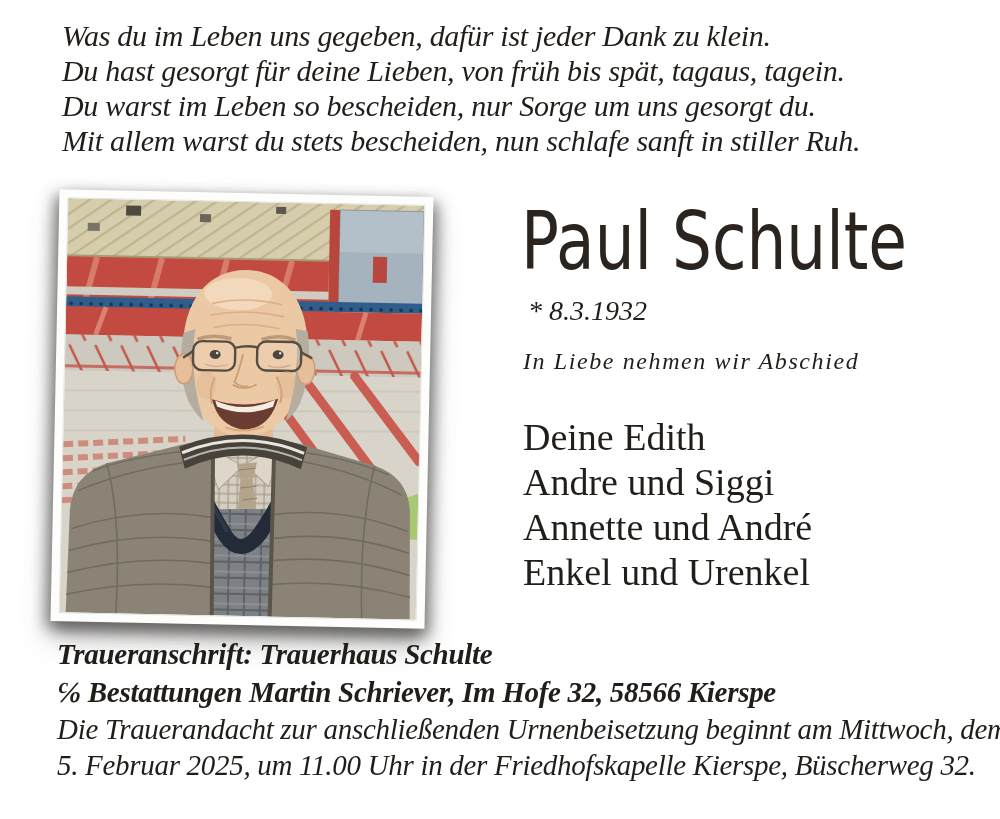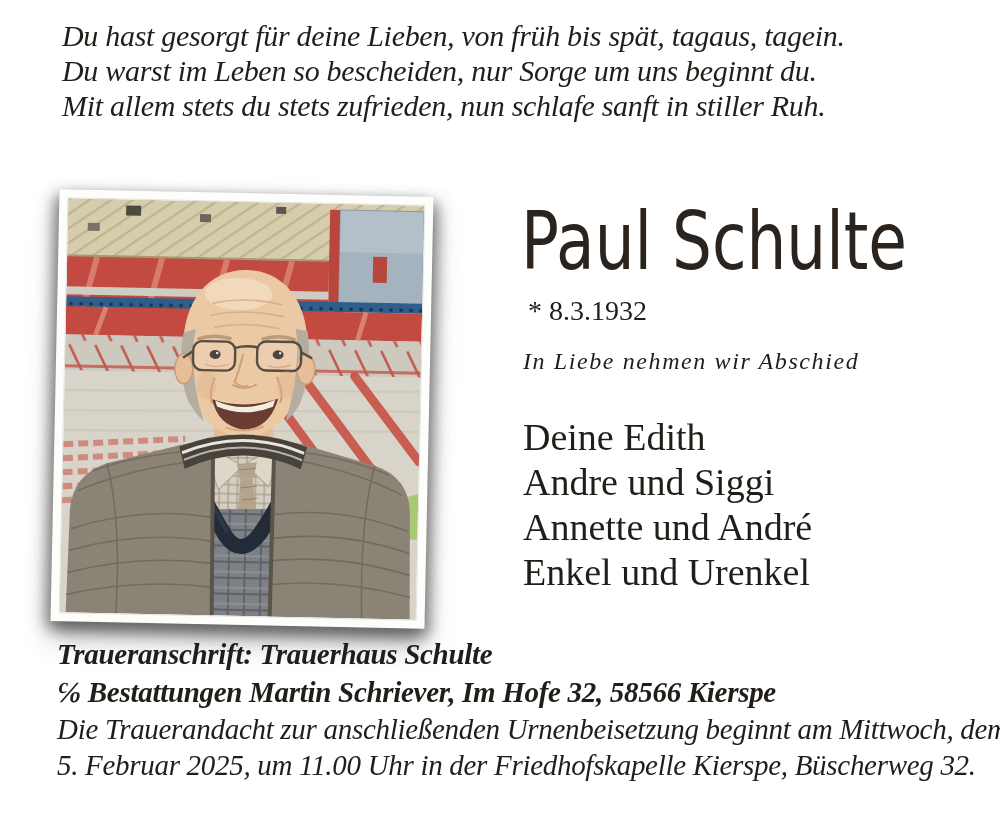--- a/index.html
+++ b/index.html
@@ -34,21 +34,21 @@
       0 16px 28px rgba(80,78,76,.35),
       -6px 6px 14px rgba(110,108,105,.40),
       6px 6px 14px rgba(110,108,105,.40);
   }
   .photo svg{display:block;outline:1px solid #e6e4df;}
   
   .name-svg{left:518px; top:203px;}
   .dates{
     left:528px; top:295px; width:380px;
     display:flex; justify-content:space-between;
-    font-size:28px;
+    font-style:italic; font-size:28px;
     white-space:nowrap;
   }
   .intro{
     left:523px; top:348px;
     font-style:italic; font-size:24px;
     letter-spacing:1.6px;
     white-space:nowrap;
   }
   .mourners{
     left:523px; top:415px;
@@ -70,23 +70,24 @@
     font-style:italic; font-size:29px;
     line-height:36px;
     letter-spacing:-0.3px;
     white-space:nowrap;
   }
 </style>
 </head>
 <body>
 
 <div class="abs poem">
+  <div>Was du im Leben uns gegeben, dafür ist jeder Dank zu klein.</div>
   <div>Du hast gesorgt für deine Lieben, von früh bis spät, tagaus, tagein.</div>
-  <div>Du warst im Leben so bescheiden, nur Sorge um uns beginnt du.</div>
-  <div>Mit allem stets du stets zufrieden, nun schlafe sanft in stiller Ruh.</div>
+  <div>Du warst im Leben so bescheiden, nur Sorge um uns gesorgt du.</div>
+  <div>Mit allem warst du stets bescheiden, nun schlafe sanft in stiller Ruh.</div>
 </div>
 
 <div class="abs photo">
   <svg width="356" height="414" viewBox="0 0 356 414" role="img">
     <defs>
       <pattern id="roofhatch" width="12" height="12" patternUnits="userSpaceOnUse" patternTransform="rotate(55)">
         <rect width="12" height="12" fill="#d6cdad"></rect>
         <line x1="1" y1="0" x2="1" y2="12" stroke="#c0b48e" stroke-width="2.5"></line>
       </pattern>
       <pattern id="seatdots" width="10" height="10" patternUnits="userSpaceOnUse">

